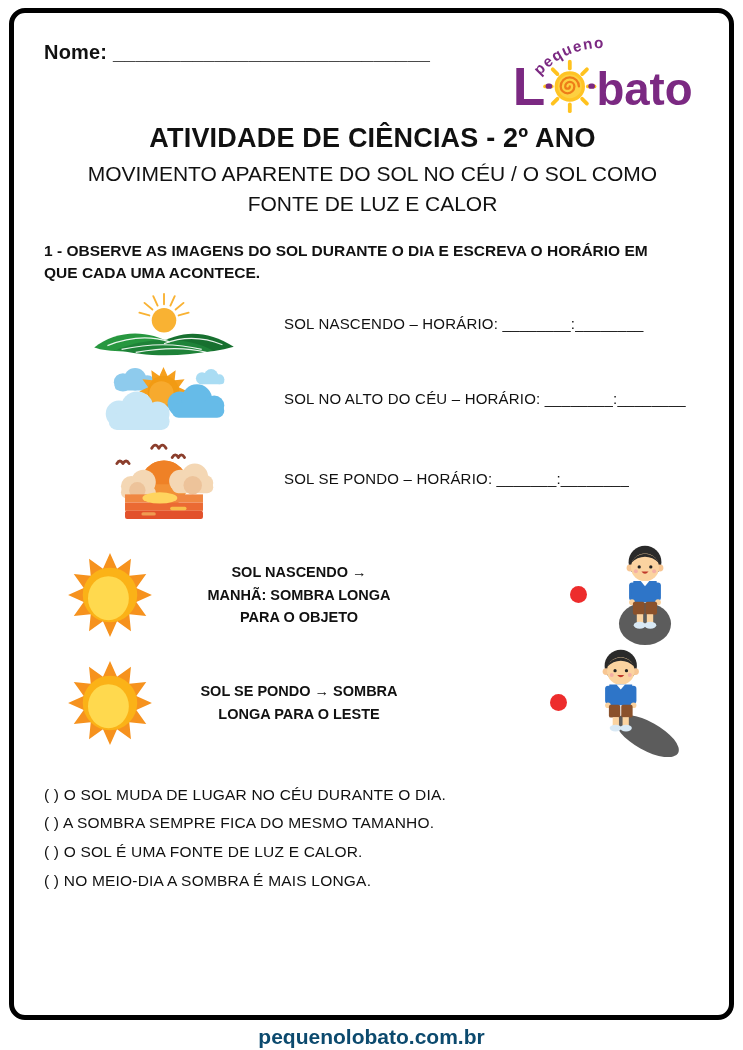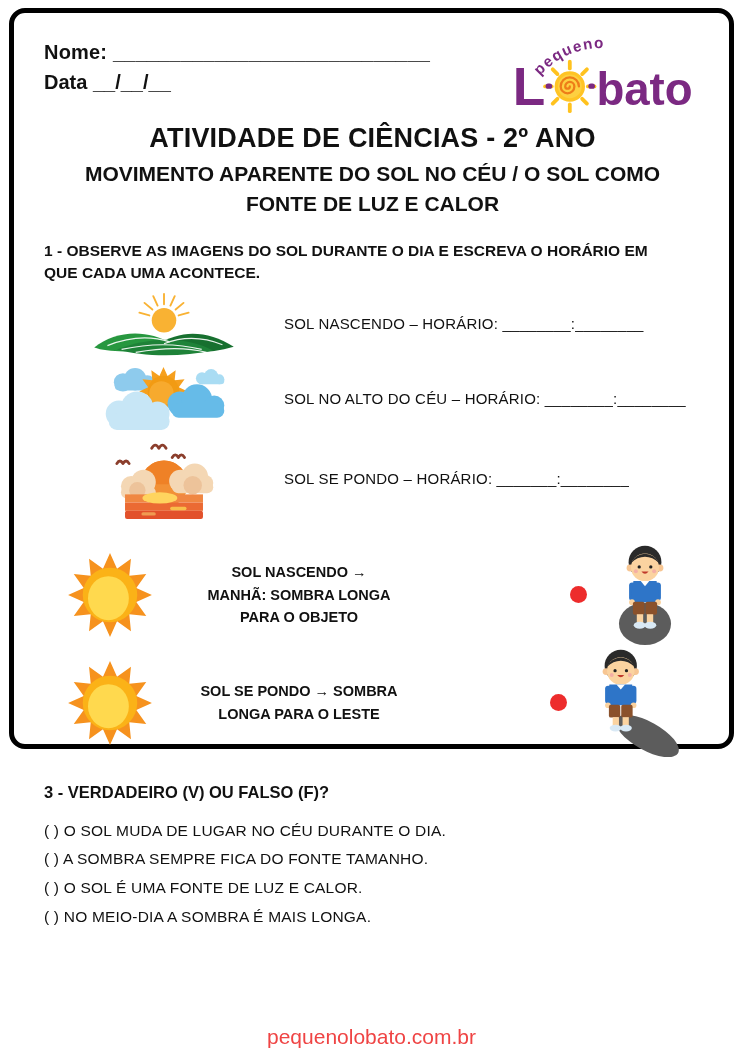--- a/index.html
+++ b/index.html
@@ -1,33 +1,33 @@
 <!DOCTYPE html>
 <html><head>
 <meta charset="utf-8">
 <style>
   * { margin:0; padding:0; box-sizing:border-box; }
   html,body { width:743px; height:1050px; background:#fff; overflow:hidden;
     font-family:"Liberation Sans", sans-serif; color:#111; }
-  .sheet { position:absolute; left:9px; top:8px; width:725px; height:741px;
+  .sheet { position:absolute; left:9px; top:8px; width:725px; height:1012px;
     border:5px solid #000; border-radius:16px; padding:20px 28px 0 30px; background:#fff; }
   .footer { position:absolute; left:0; bottom:1px; width:743px; text-align:center;
-    font-weight:normal; font-size:21px; color:#ef4444; }
+    font-weight:bold; font-size:21px; color:#0c4a6e; }
 
   
   .header { display:flex; justify-content:space-between; align-items:flex-start; }
   .fields { padding-top:8px; }
   .name-row { font-size:20px; font-weight:bold; letter-spacing:.2px; white-space:nowrap; }
   .name-row .line { font-weight:bold; }
   .date-row { font-size:20px; font-weight:bold; margin-top:7px; }
   .logo { width:190px; height:86px; flex:0 0 auto; margin-right:2px; }
 
   
   .title1 { text-align:center; font-size:27px; font-weight:bold; margin-top:4px; letter-spacing:.2px; }
-  .title2 { text-align:center; font-size:21px; font-weight:bold; line-height:1.45;
+  .title2 { text-align:center; font-size:21px; font-weight:normal; line-height:1.45;
     max-width:636px; margin:5px auto 17px auto; }
 
   
   .q-heading { font-weight:bold; font-size:15.5px; line-height:1.45; max-width:612px; }
 
   
   .q1 { margin-top:20px; }
   .q1-row { display:flex; align-items:center; }
   .q1-icon-col { width:240px; display:flex; justify-content:center; flex:0 0 auto; }
   .q1-label { font-size:15px; letter-spacing:.2px; white-space:nowrap; }
@@ -91,24 +91,20 @@
 </svg>
 
 <div class="sheet">
 
   <div class="header">
     <div class="fields">
       <div class="name-row">
         <span>Nome:</span>
         <span class="line">____________________________</span>
       </div>
-      <div class="date-row">
-        <span>Data</span>
-        <span>__/__/__</span>
-      </div>
     </div>
     <svg class="logo" viewBox="0 0 200 86">
       <path id="lp" d="M30 46 Q 64 4 128 16" fill="none"></path>
       <text font-size="16" font-weight="bold" fill="#7B2982" letter-spacing="1.5">
         <textPath href="#lp" startOffset="4">pequeno</textPath>
       </text>
       <text x="4" y="74" font-size="56" font-weight="bold" fill="#7B2982">L</text>
       <g stroke="#FFC21E" stroke-width="4" stroke-linecap="round">
         <line x1="64" y1="35" x2="64" y2="28"></line>
           <line x1="77" y1="41" x2="82" y2="36"></line>
@@ -266,24 +262,23 @@
       <div class="boy-col">
         <svg width="112" height="112" viewBox="0 0 118 118">
           <ellipse cx="72" cy="96" rx="37" ry="15" fill="#5C5C5C" transform="rotate(29 72 96)"></ellipse>
           <use href="#boy" x="4" y="0"></use>
         </svg>
       </div>
     </div>
   </div>
 
   <div class="q3">
-    <div class="q-heading" style="font-size:16.5px">3 - VERDADEIRO (V) OU FALSO (F)?</div>
     <div class="q3-items">
       <div class="q3-item">( ) O SOL MUDA DE LUGAR NO CÉU DURANTE O DIA.</div>
-      <div class="q3-item">( ) A SOMBRA SEMPRE FICA DO FONTE TAMANHO.</div>
+      <div class="q3-item">( ) A SOMBRA SEMPRE FICA DO MESMO TAMANHO.</div>
       <div class="q3-item">( ) O SOL É UMA FONTE DE LUZ E CALOR.</div>
       <div class="q3-item">( ) NO MEIO-DIA A SOMBRA É MAIS LONGA.</div>
     </div>
   </div>
 
 </div>
 
 <div class="footer">pequenolobato.com.br</div>
 
 </body></html>

